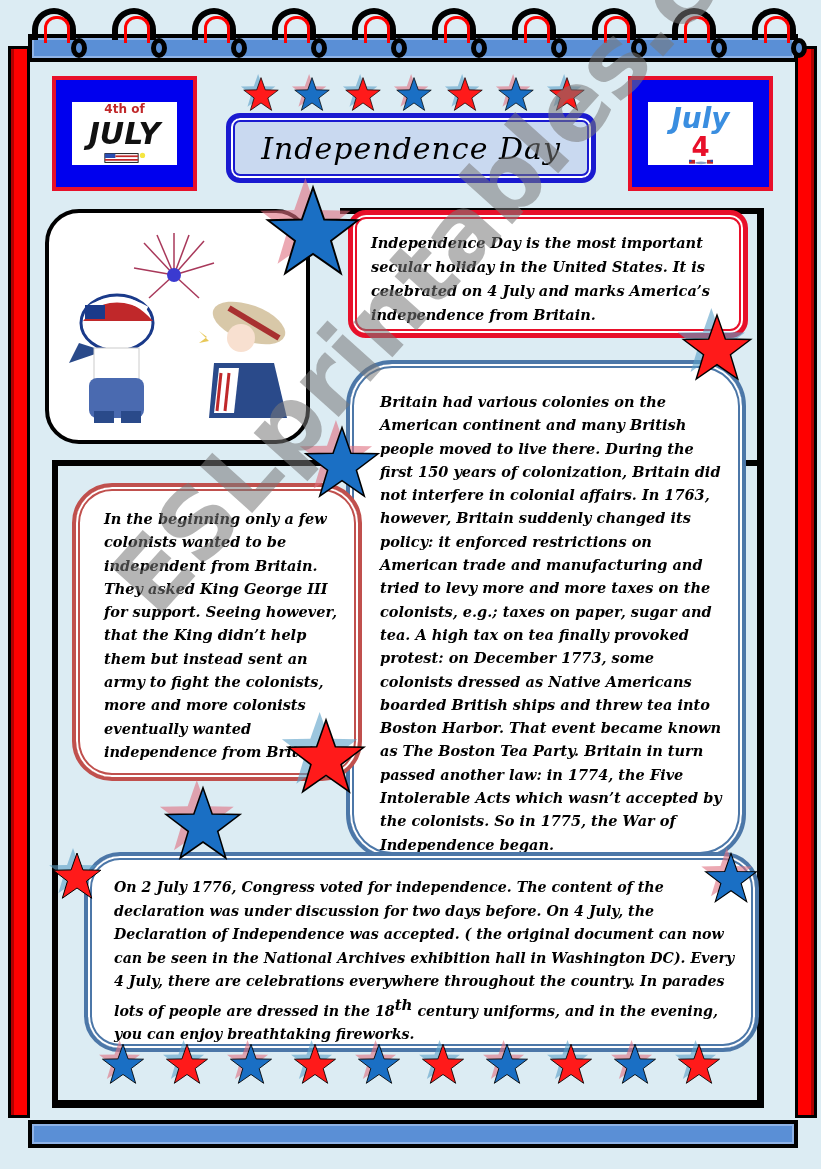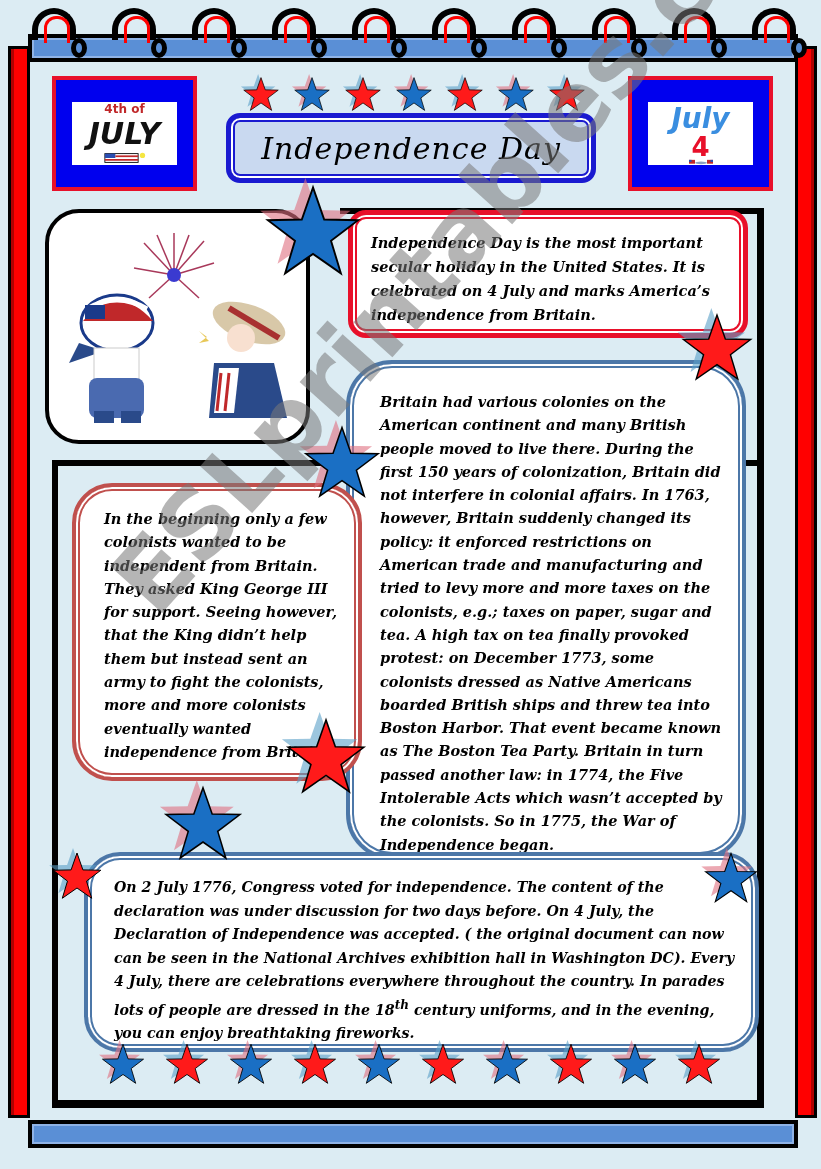--- a/index.html
+++ b/index.html
@@ -22,21 +22,21 @@
   
   .panel{border:7px solid #000;border-left-width:7px;box-sizing:border-box;}
   .text-box{background:#fff;box-sizing:border-box;font-family:"DejaVu Serif",serif;font-style:italic;font-weight:bold;color:#000;}
   .tb1{left:348px;top:210px;width:400px;height:128px;border:5px solid #e8102a;border-radius:18px;box-shadow:inset 0 0 0 2px #fff, inset 0 0 0 4px #e8102a;padding:16px 18px;font-size:14.5px;line-height:24px;}
   .tb2{left:346px;top:360px;width:400px;height:500px;border:4px solid #4c77a8;border-radius:46px;box-shadow:inset 0 0 0 2px #fff, inset 0 0 0 4px #4c77a8;padding:26px 18px 10px 30px;font-size:14.5px;line-height:23.3px;}
   .tb3{left:72px;top:483px;width:290px;height:298px;border:4px solid #c0504d;border-radius:40px;box-shadow:inset 0 0 0 2px #fff, inset 0 0 0 4px #c0504d;padding:20px 14px 10px 28px;font-size:14.5px;line-height:23.3px;}
   .tb4{left:84px;top:852px;width:675px;height:200px;border:4px solid #4c77a8;border-radius:36px;box-shadow:inset 0 0 0 2px #fff, inset 0 0 0 4px #4c77a8;padding:20px 16px 10px 26px;font-size:14.2px;line-height:23.5px;}
   .pic-box{left:45px;top:209px;width:265px;height:235px;background:#fff;border:4px solid #000;border-radius:34px;box-sizing:border-box;overflow:hidden;}
   .star{position:absolute;}
   .watermark{left:90px;top:560px;font-family:"DejaVu Sans",sans-serif;font-weight:bold;font-size:96px;color:rgba(120,120,120,0.55);transform:rotate(-48deg);transform-origin:left top;white-space:nowrap;pointer-events:none;}
-  sup{font-size:12px;}
+  sup{font-size:15px;}
 </style>
 </head>
 <body>
 
 <div class="abs frame-left"></div>
 <div class="abs frame-right"></div>
 <div class="abs top-bar"></div>
 <div class="abs bottom-bar"></div>
 
 <div id="rings">

